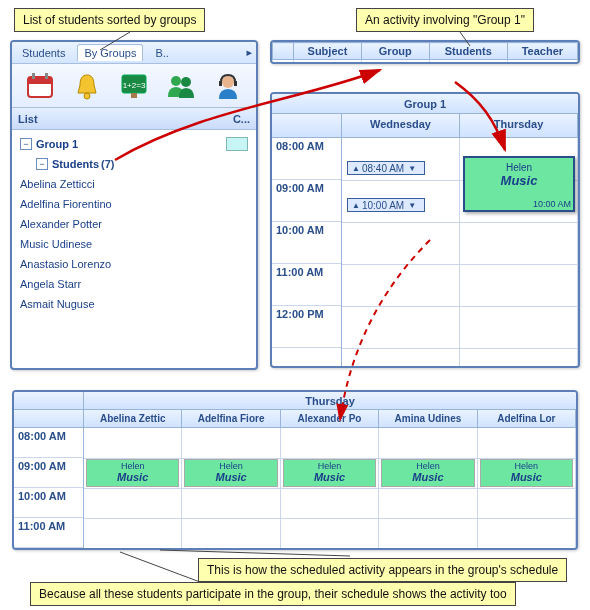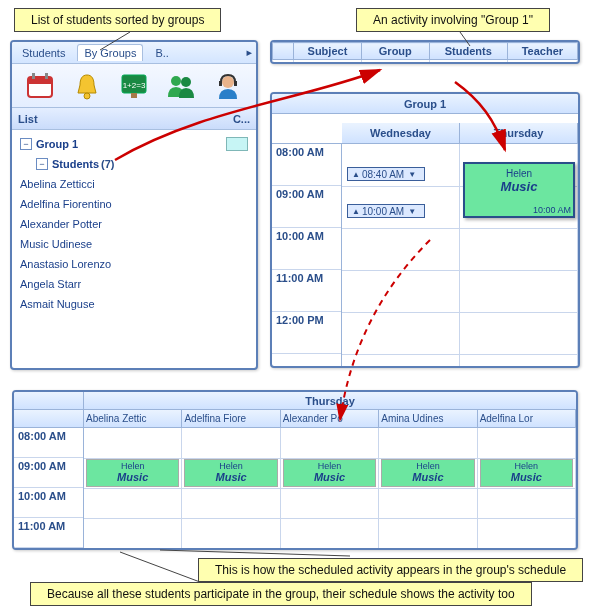--- a/index.html
+++ b/index.html
@@ -9,21 +9,21 @@
     width: 590px;
     height: 610px;
     position: relative;
     background: #fff;
     color: #000;
   }
   .callout {
     position: absolute;
     background: #ffffb0;
     border: 1px solid #444;
-    padding: 4px 16px;
+    padding: 4px 8px;
     font-size: 12px;
     color: #111;
     z-index: 10;
     white-space: nowrap;
   }
   .panel {
     position: absolute;
     border: 1px solid #5c7fb7;
     border-radius: 4px;
     background: #fff;
@@ -83,21 +83,21 @@
     border: 1px solid #9ab3d9;
     color:#2a4e8a; font-weight:bold;
     padding: 2px 4px; font-size:11px;
     text-align:center;
   }
   .act-table td { border:1px solid #c9d6ec; padding:2px 4px; font-size:11px; color:#222; }
   .radio { width:10px; height:10px; border-radius:50%; border:1px solid #666; display:inline-block; margin-right:2px; vertical-align:middle; }
   
   #group-sched { left:270px; top: 92px; width:310px; height:276px; border-width:2px; }
   .sched-title { text-align:center; font-weight:bold; background:linear-gradient(#eaf3ff,#cfe2ff); color:#2a4e8a; height:20px; line-height:20px; border-bottom:1px solid #9ab3d9; }
-  .sched-head-row { display:flex; height:30px; border-bottom:1px solid #9ab3d9;align-items:flex-end; }
+  .sched-head-row { display:flex; height:24px; border-bottom:1px solid #9ab3d9; }
   .sched-head-row .time-col { width:70px; border-right:1px solid #9ab3d9; background:linear-gradient(#eaf3ff,#cfe2ff); }
   .sched-head-row .day-col { flex:1; text-align:center; font-weight:bold; color:#2a4e8a; background:linear-gradient(#eaf3ff,#cfe2ff); border-right:1px solid #9ab3d9; line-height:20px; }
   .sched-body { display:flex; height: calc(100% - 40px); }
   .time-gutter { width:70px; border-right:1px solid #9ab3d9; }
   .time-slot { height:42px; border-bottom:1px solid #c9d6ec; padding:2px 4px; color:#2a4e8a; font-weight:bold; font-size:11px; }
   .grid-area { flex:1; position:relative; display:flex; }
   .grid-col { flex:1; border-right:1px solid #c9d6ec; position:relative; }
   .grid-row-line { position:absolute; left:0; right:0; border-bottom:1px solid #c9d6ec; }
   .tag { position:absolute; left:5px; background:#dce9ff; border:1px solid #3a5e9a; color:#2a4e8a; font-size:10px; padding:0 8px 0 4px; display:flex; align-items:center; height:14px; }
   .tag .arrow-up { font-size:8px; margin-right:2px; }
@@ -112,21 +112,21 @@
   }
   .event .ev-teacher { font-size:10px; color:#1a3f8a; }
   .event .ev-subject { font-size:13px; font-style:italic; font-weight:bold; color:#1a3f8a; }
   .event .ev-time { position:absolute; right:2px; bottom:1px; font-size:9px; color:#1a3f8a; }
   
   #stu-sched { left:12px; top:390px; width:566px; height:160px; border-width:2px; }
   .stu-head1 { height:18px; display:flex; border-bottom:1px solid #9ab3d9; }
   .stu-timecol-h { width:70px; border-right:1px solid #9ab3d9; background:linear-gradient(#eaf3ff,#cfe2ff); }
   .stu-day { flex:1; text-align:center; font-weight:bold; color:#2a4e8a; background:linear-gradient(#eaf3ff,#cfe2ff); line-height:18px; }
   .stu-head2 { height:18px; display:flex; border-bottom:1px solid #9ab3d9; }
-  .stu-head2 .stu-name { flex:1; border-right:1px solid #9ab3d9; font-weight:normal; color:#2a4e8a; background:linear-gradient(#eaf3ff,#cfe2ff); line-height:18px; white-space:nowrap; overflow:hidden; font-size:10px; padding:0 2px; }
+  .stu-head2 .stu-name { flex:1; border-right:1px solid #9ab3d9; text-align:center; font-weight:bold; color:#2a4e8a; background:linear-gradient(#eaf3ff,#cfe2ff); line-height:18px; white-space:nowrap; overflow:hidden; font-size:10px; padding:0 2px; }
   .stu-body { display:flex; height:calc(100% - 36px); }
   .stu-body .time-gutter { width:70px; border-right:1px solid #9ab3d9; }
   .stu-body .time-slot { height:30px; }
   .stu-cols { flex:1; display:flex; position:relative; }
   .stu-col { flex:1; border-right:1px solid #c9d6ec; position:relative; }
   .stu-row-line { position:absolute; left:0; right:0; border-bottom:1px solid #c9d6ec; }
   .stu-event {
     position:absolute; left:2px; right:2px; top:31px; height:28px;
     background:#6ce6a0; border:1px solid #aaa;
     text-align:center; padding-top:1px;

